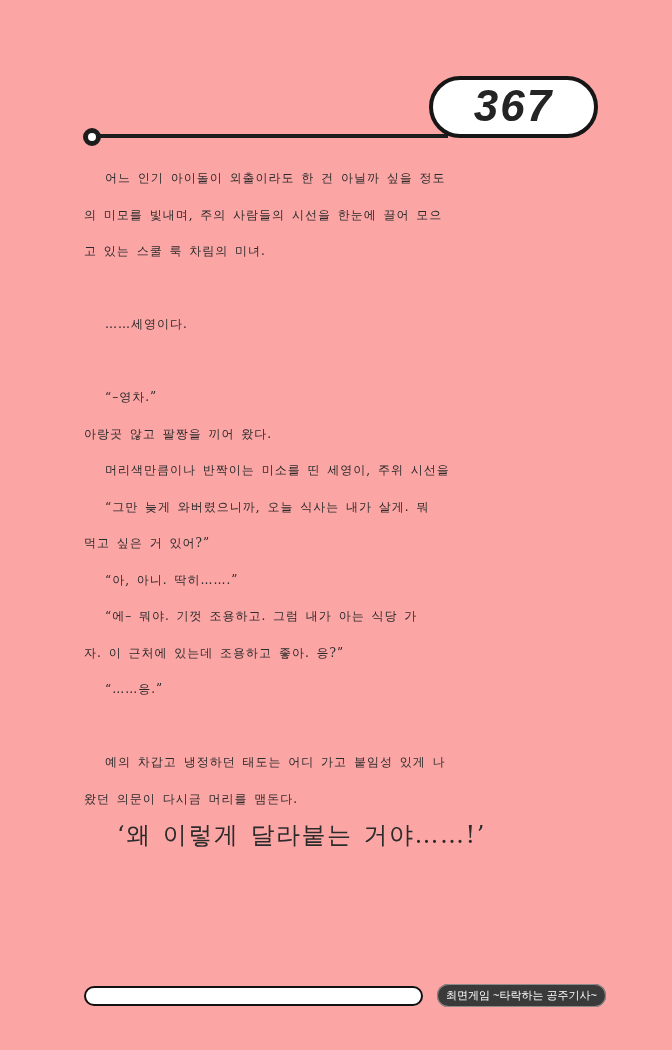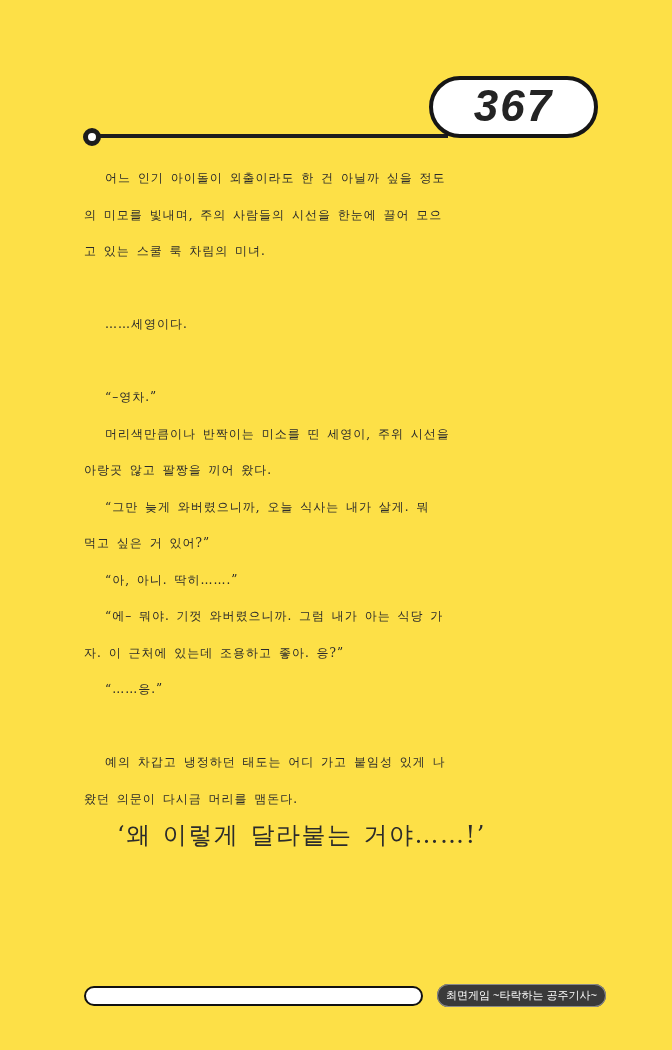--- a/index.html
+++ b/index.html
@@ -4,21 +4,21 @@
 <style>
   html, body {
     margin: 0;
     padding: 0;
     background: #ffffff;
   }
   .page {
     position: relative;
     width: 672px;
     height: 1050px;
-    background: #fde047;
+    background: #fca5a5;
     overflow: hidden;
     font-family: "DejaVu Serif", "Liberation Serif", serif;
     color: #2b2b2b;
   }
 
   
   .ring {
     position: absolute;
     left: 83px; top: 128px;
     width: 8px; height: 8px;
@@ -120,26 +120,26 @@
   </div>
 
   <div class="body-text">
       <div class="line indent">어느 인기 아이돌이 외출이라도 한 건 아닐까 싶을 정도</div>
       <div class="line">의 미모를 빛내며, 주의 사람들의 시선을 한눈에 끌어 모으</div>
       <div class="line">고 있는 스쿨 룩 차림의 미녀.</div>
       <div class="line blank">&nbsp;</div>
       <div class="line indent">……세영이다.</div>
       <div class="line blank">&nbsp;</div>
       <div class="line indent">“–영차.”</div>
+      <div class="line">아랑곳 않고 팔짱을 끼어 왔다.</div>
       <div class="line indent">머리색만큼이나 반짝이는 미소를 띤 세영이, 주위 시선을</div>
-      <div class="line">아랑곳 않고 팔짱을 끼어 왔다.</div>
       <div class="line indent">“그만 늦게 와버렸으니까, 오늘 식사는 내가 살게. 뭐</div>
       <div class="line">먹고 싶은 거 있어?”</div>
       <div class="line indent">“아, 아니. 딱히…….”</div>
-      <div class="line indent">“에– 뭐야. 기껏 와버렸으니까. 그럼 내가 아는 식당 가</div>
+      <div class="line indent">“에– 뭐야. 기껏 조용하고. 그럼 내가 아는 식당 가</div>
       <div class="line">자. 이 근처에 있는데 조용하고 좋아. 응?”</div>
       <div class="line indent">“……응.”</div>
       <div class="line blank">&nbsp;</div>
       <div class="line indent">예의 차갑고 냉정하던 태도는 어디 가고 붙임성 있게 나</div>
       <div class="line">왔던 의문이 다시금 머리를 맴돈다.</div>
       <div class="line emphasis">‘왜 이렇게 달라붙는 거야……!’</div>
     </div>
 
   <div>
     <div class="footer-bar"></div>

